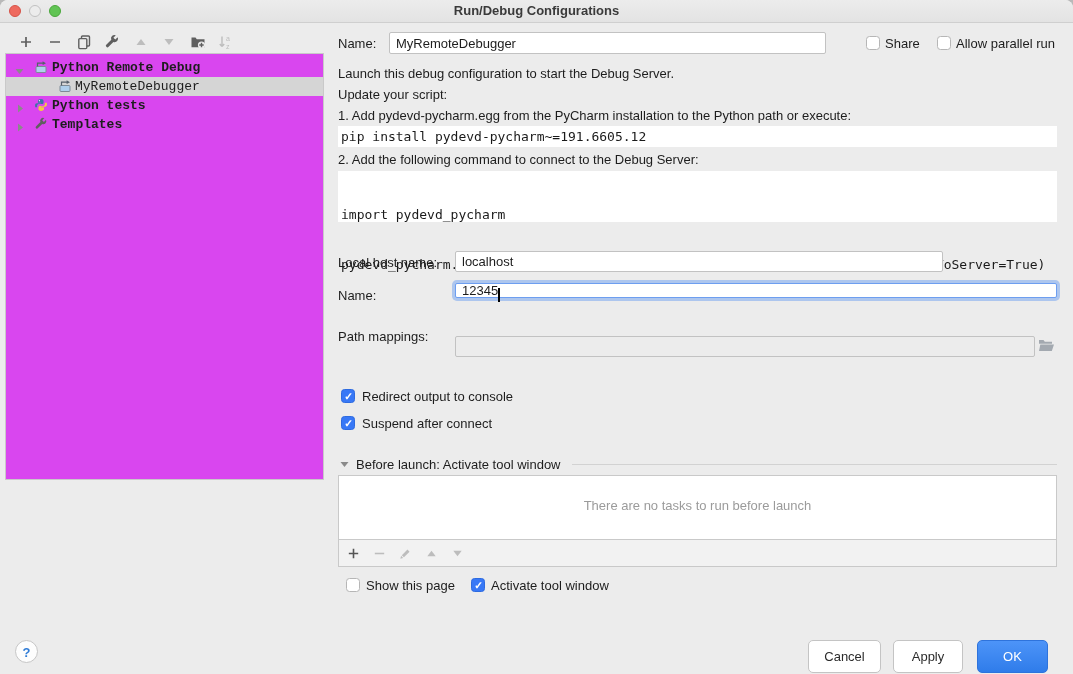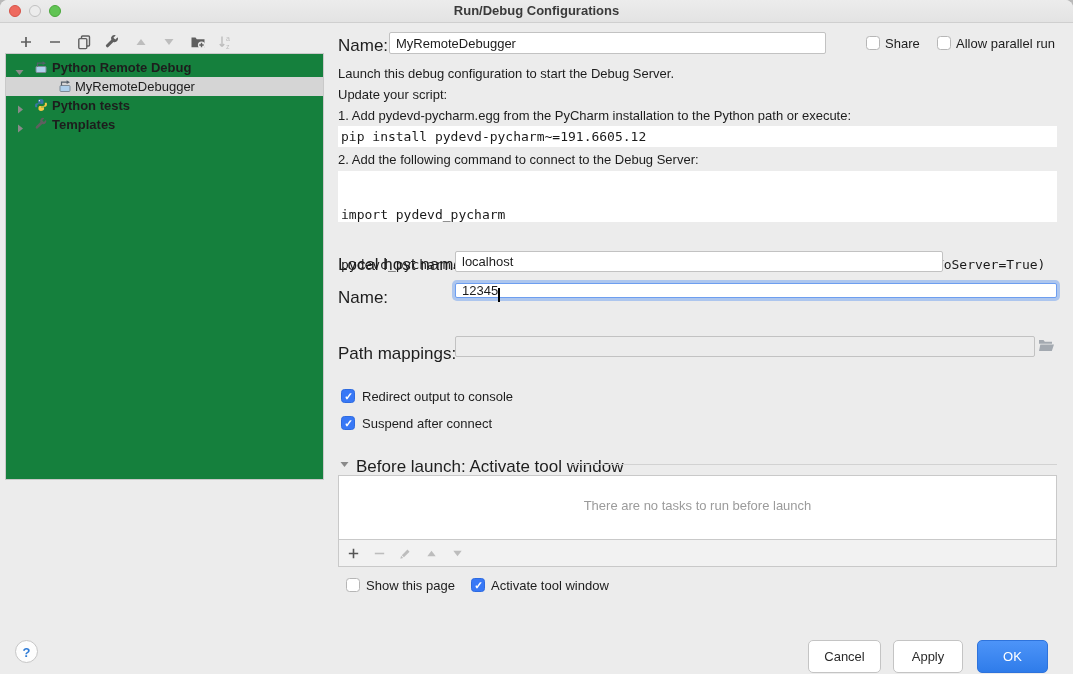--- a/index.html
+++ b/index.html
@@ -15,29 +15,29 @@
     font-size:13px;font-weight:600;color:#3a3a3a;}
   .tl{position:absolute;top:5px;width:12px;height:12px;border-radius:50%;box-sizing:border-box;}
   .tl.close{left:9px;background:#EE6A5F;border:1px solid #D65348;}
   .tl.min{left:29px;background:#ECECEC;border:1px solid #C0C0C0;}
   .tl.zoom{left:49px;background:#61C454;border:1px solid #4AA73C;}
   
   .ticon{position:absolute;top:34px;width:16px;height:16px;cursor:default;}
   .ticon svg{display:block;}
   
   .tree{position:absolute;left:5px;top:53px;width:319px;height:427px;
-    background:#15803d;border:1px solid #C9C9C9;box-sizing:border-box;}
+    background:#d946ef;border:1px solid #C9C9C9;box-sizing:border-box;font-family:Liberation Mono, monospace;}
   .trow{position:absolute;left:0;width:100%;height:19px;line-height:19px;font-size:13px;white-space:nowrap;}
   .trow.selected{background:#D5D5D5;}
   .trow .chev{position:absolute;top:5px;width:9px;height:9px;}
   .trow .nicon{position:absolute;top:2px;width:14px;height:14px;}
   .trow .lbl{position:absolute;top:0;}
   .bold{font-weight:bold;}
   
-  .flabel{position:absolute;font-size:17px;}
+  .flabel{position:absolute;font-size:13px;}
   .para{position:absolute;font-size:13px;}
   input.fld{position:absolute;box-sizing:border-box;border:1px solid #C2C2C2;border-radius:2px;
     background:#fff;font:13px "Liberation Sans",sans-serif;padding:2px 6px;color:#1d1d1d;outline:none;}
   input.fld.focused{border:1px solid #6D9EF0;box-shadow:0 0 0 3px rgba(122,167,240,.55);}
   input.fld.disabled{background:transparent;}
   .caret{position:absolute;width:1.5px;background:#000;}
   .codeband{position:absolute;background:#FFFFFF;font-family:"DejaVu Sans Mono",monospace;
     font-size:13px;color:#1a1a1a;white-space:pre;}
   .cb{display:inline-block;width:14px;height:14px;border-radius:3.5px;border:1px solid #B6B6B6;
     background:#fff;box-sizing:border-box;position:absolute;}
@@ -182,21 +182,21 @@
   <div class="codeband" style="left:338px;top:171px;width:719px;height:51px;padding:4px 0 0 3px;box-sizing:border-box">
     <div style="line-height:20px">import pydevd_pycharm</div>
     <div style="line-height:20px">pydevd_pycharm.settrace('localhost', port=12345, stdoutToServer=True, stderrToServer=True)</div>
   </div>
 
   <div class="flabel" style="left:338px;top:255px">Local host name:</div>
   <input class="fld" style="left: 455px; top: 251px; width: 488px; height: 21px;" value="localhost">
   <div class="flabel" style="left:338px;top:288px">Name:</div>
   <input class="fld focused" style="left: 455px; top: 283px; width: 602px; height: 15px;" value="12345">
   <div class="caret" style="left:498px;top:288px;height:14px"></div>
-  <div class="flabel" style="left:338px;top:344px">Path mappings:</div>
+  <div class="flabel" style="left:338px;top:329px">Path mappings:</div>
   <input class="fld disabled" style="left: 455px; top: 336px; width: 580px; height: 21px;" value="">
   <span class="ticon" style="left:1038px;top:339px">
     <svg width="17" height="14" viewBox="0 0 17 14">
         <path d="M1 1h4.5l1.3 1.7H14v2H1z" fill="#A3A9B0"></path>
         <path d="M2.3 5.6H16L13.8 12H1z" fill="#A3A9B0"></path>
       </svg>
     </span>
 
   <span class="cb checked" style="left:341px;top:389px"></span>
   <div class="cbl" style="left:362px;top:389px">Redirect output to console</div>

